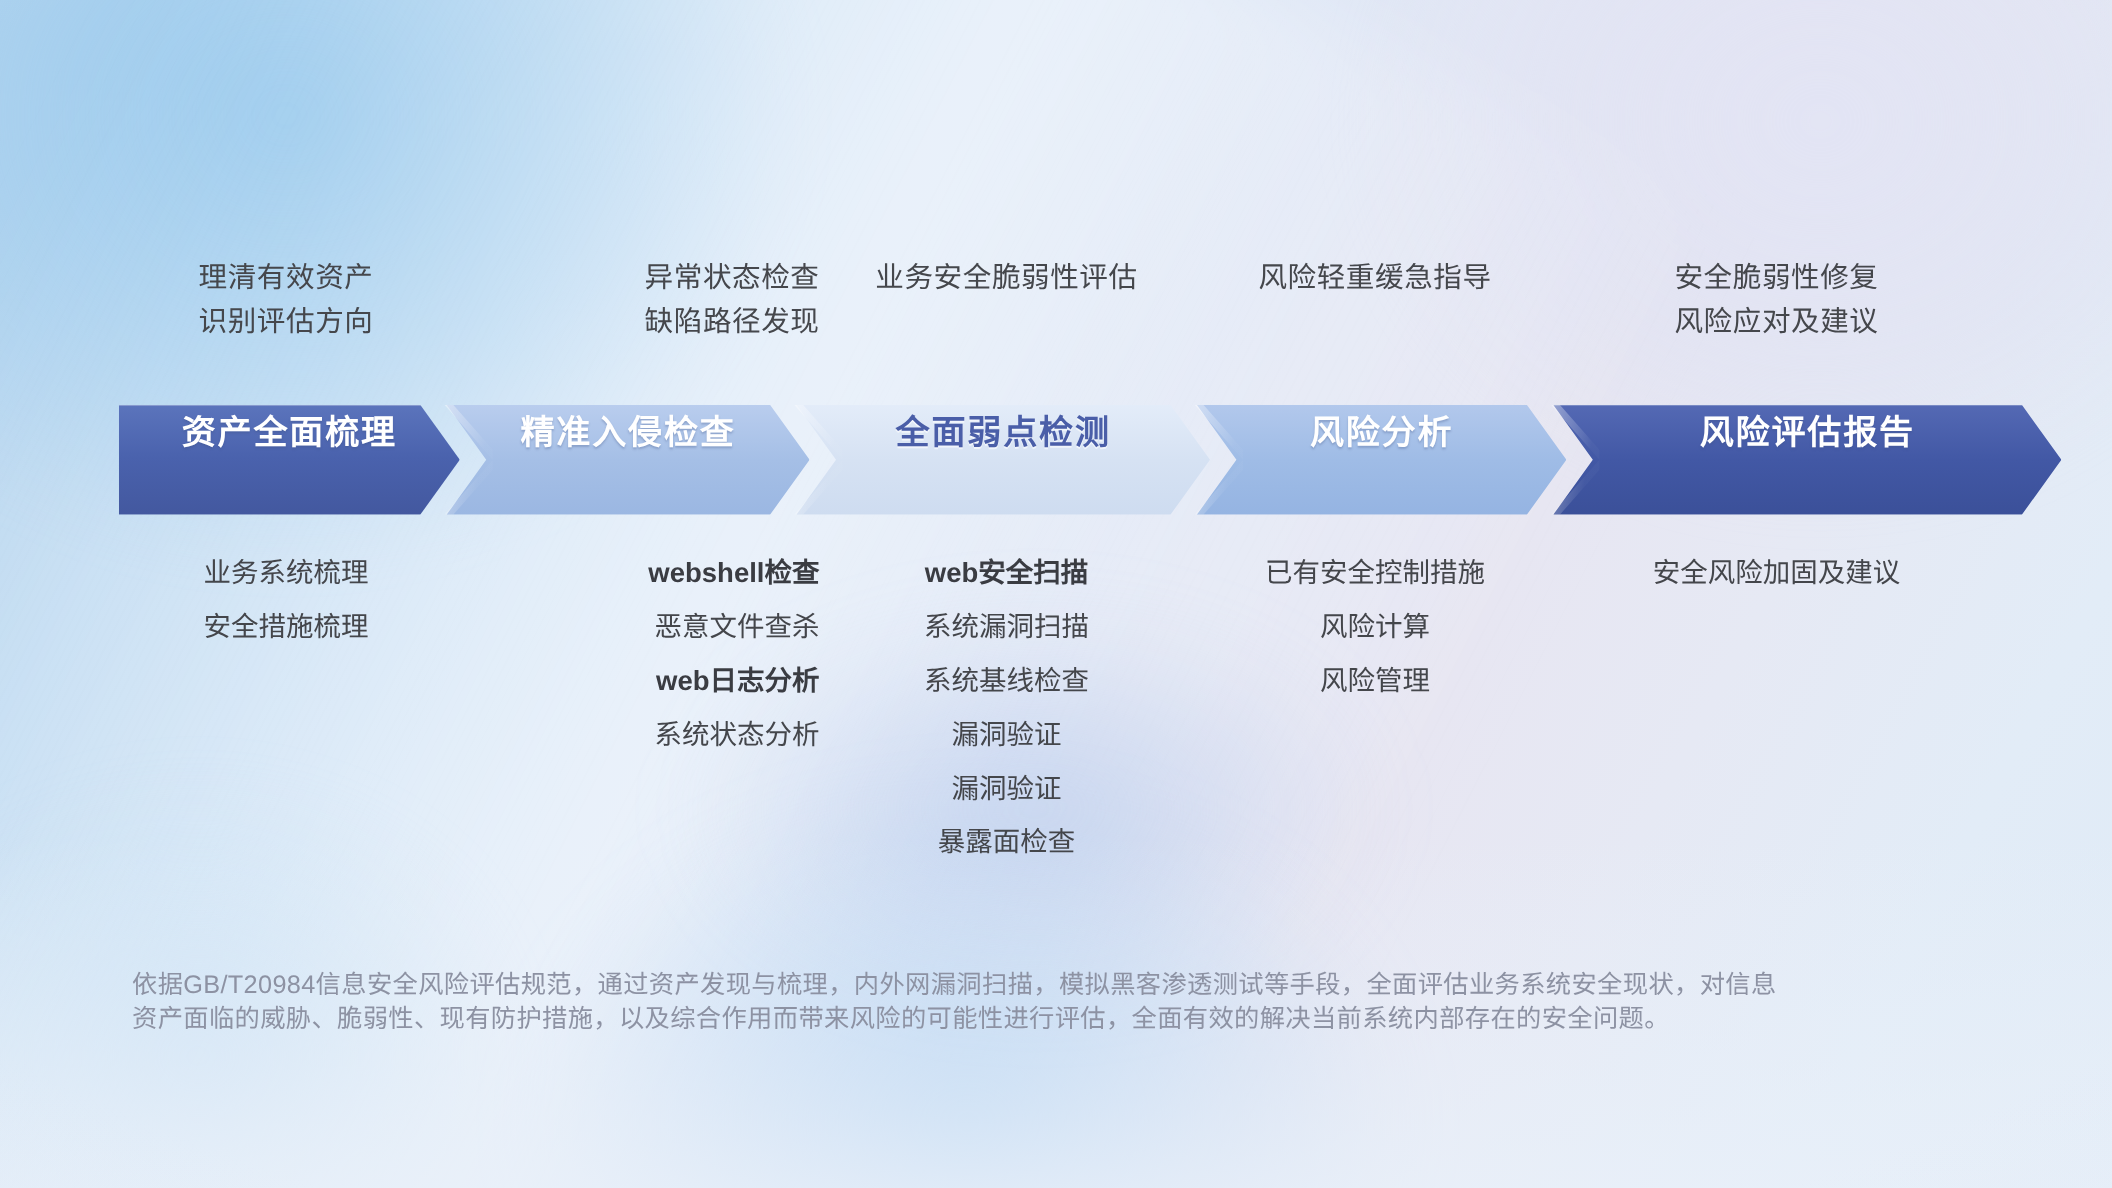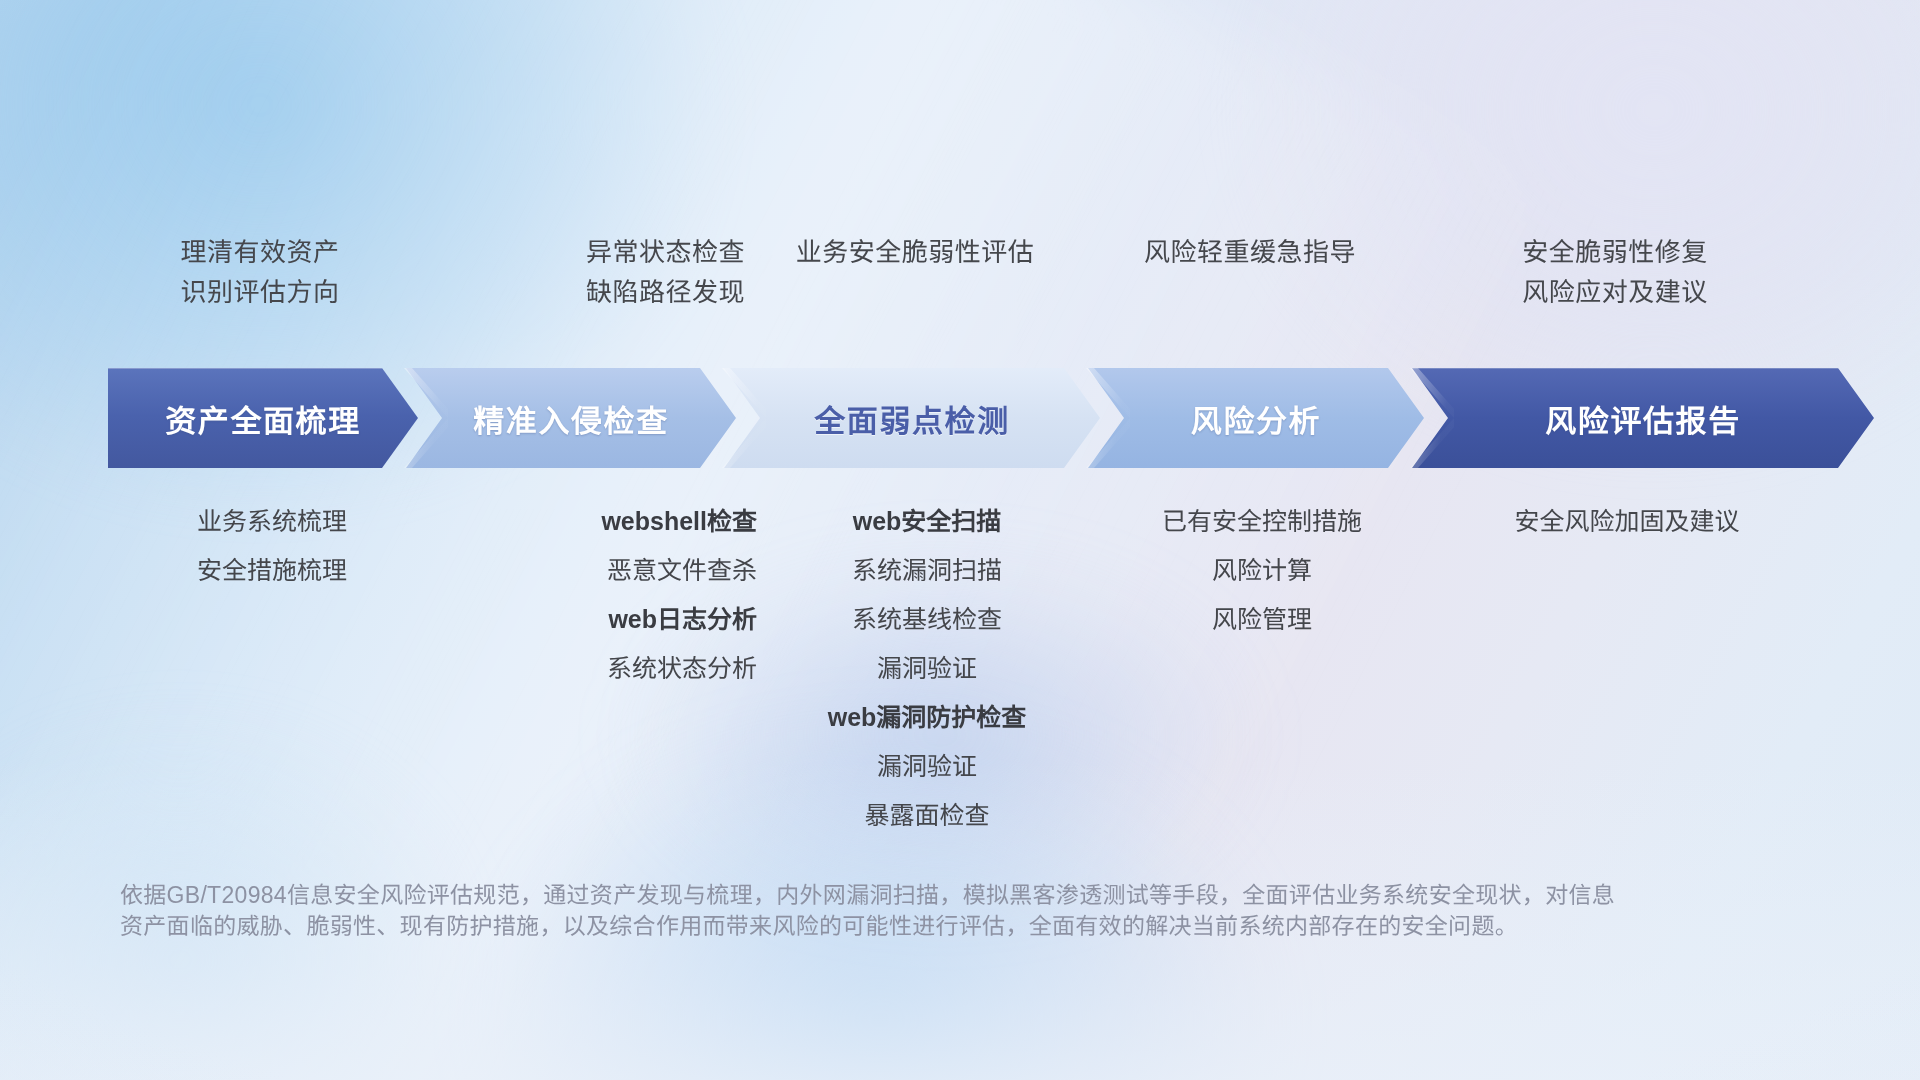--- a/index.html
+++ b/index.html
@@ -101,21 +101,21 @@
     font-size:26px;color:#45474c;line-height:40px;
     letter-spacing:0.5px;white-space:nowrap;
   }
 
   
   .band{
     position:absolute;left:88px;top:368px;width:1766px;height:100px;
   }
   .seg{
     position:absolute;top:0;height:100px;
-    display:flex;align-items:center;justify-content:center;
+    display:flex;align-items:flex-start;justify-content:center;
     box-sizing:border-box;
   }
   .seg .lbl{
     font-size:31px;font-weight:bold;letter-spacing:1.6px;white-space:nowrap;
   }
   .seg.light .lbl{color:#ffffff;text-shadow:0 1px 2px rgba(60,80,130,0.30);}
   .seg.dark  .lbl{color:#4a5ea8;text-shadow:0 1px 0 rgba(255,255,255,0.6);}
 
   
   .seg1{
@@ -149,21 +149,21 @@
   .notch{
     position:absolute;top:0;height:100px;width:44px;pointer-events:none;
     background:linear-gradient(100deg, rgba(255,255,255,0.72) 0%, rgba(255,255,255,0.05) 70%);
     clip-path:polygon(0 0, 44px 50%, 0 100%, 8px 100%, 52px 50%, 8px 0);
     opacity:.55;
   }
   .n1{left:296px;} .n2{left:614px;} .n3{left:978px;} .n4{left:1302px;}
 
   
   .botrow{
-    position:absolute;left:12px;top:497px;width:1593px;
+    position:absolute;left:0;top:497px;width:1593px;
     display:flex;
   }
   .bl-line{
     font-size:25px;color:#44464b;line-height:49px;white-space:nowrap;
   }
   .bl-line.em{font-weight:bold;color:#3a3c42;}
 
   
   .footer{
     position:absolute;left:100px;top:880px;width:1530px;
@@ -239,21 +239,20 @@
       <div class="bl-line em">webshell检查</div>
       <div class="bl-line">恶意文件查杀</div>
       <div class="bl-line em">web日志分析</div>
       <div class="bl-line">系统状态分析</div>
     </div>
     <div class="col c3">
       <div class="bl-line em">web安全扫描</div>
       <div class="bl-line">系统漏洞扫描</div>
       <div class="bl-line">系统基线检查</div>
       <div class="bl-line">漏洞验证</div>
-      <div class="bl-line em">web漏洞防护检查</div>
       <div class="bl-line">漏洞验证</div>
       <div class="bl-line">暴露面检查</div>
     </div>
     <div class="col c4">
       <div class="bl-line">已有安全控制措施</div>
       <div class="bl-line">风险计算</div>
       <div class="bl-line">风险管理</div>
     </div>
     <div class="col c5">
       <div class="bl-line">安全风险加固及建议</div>

